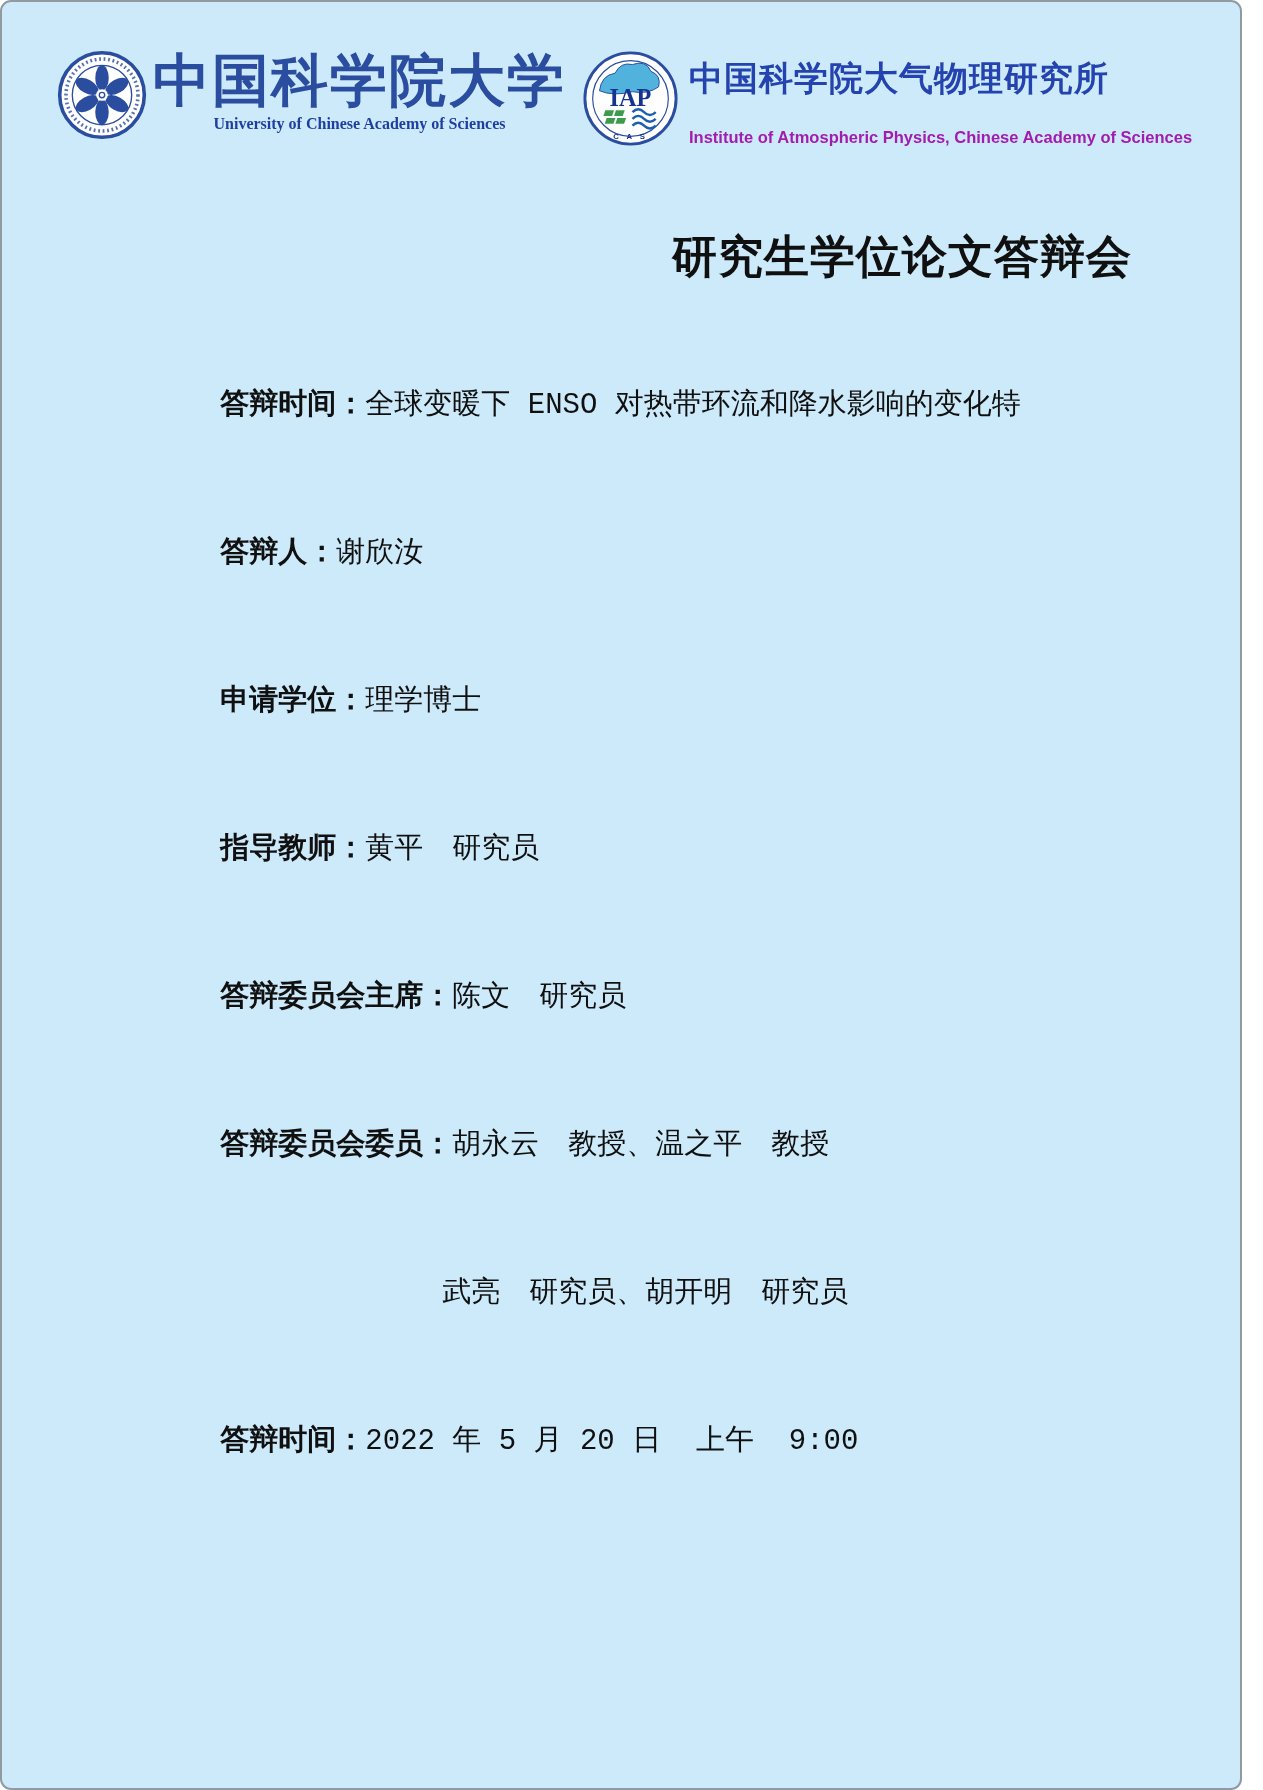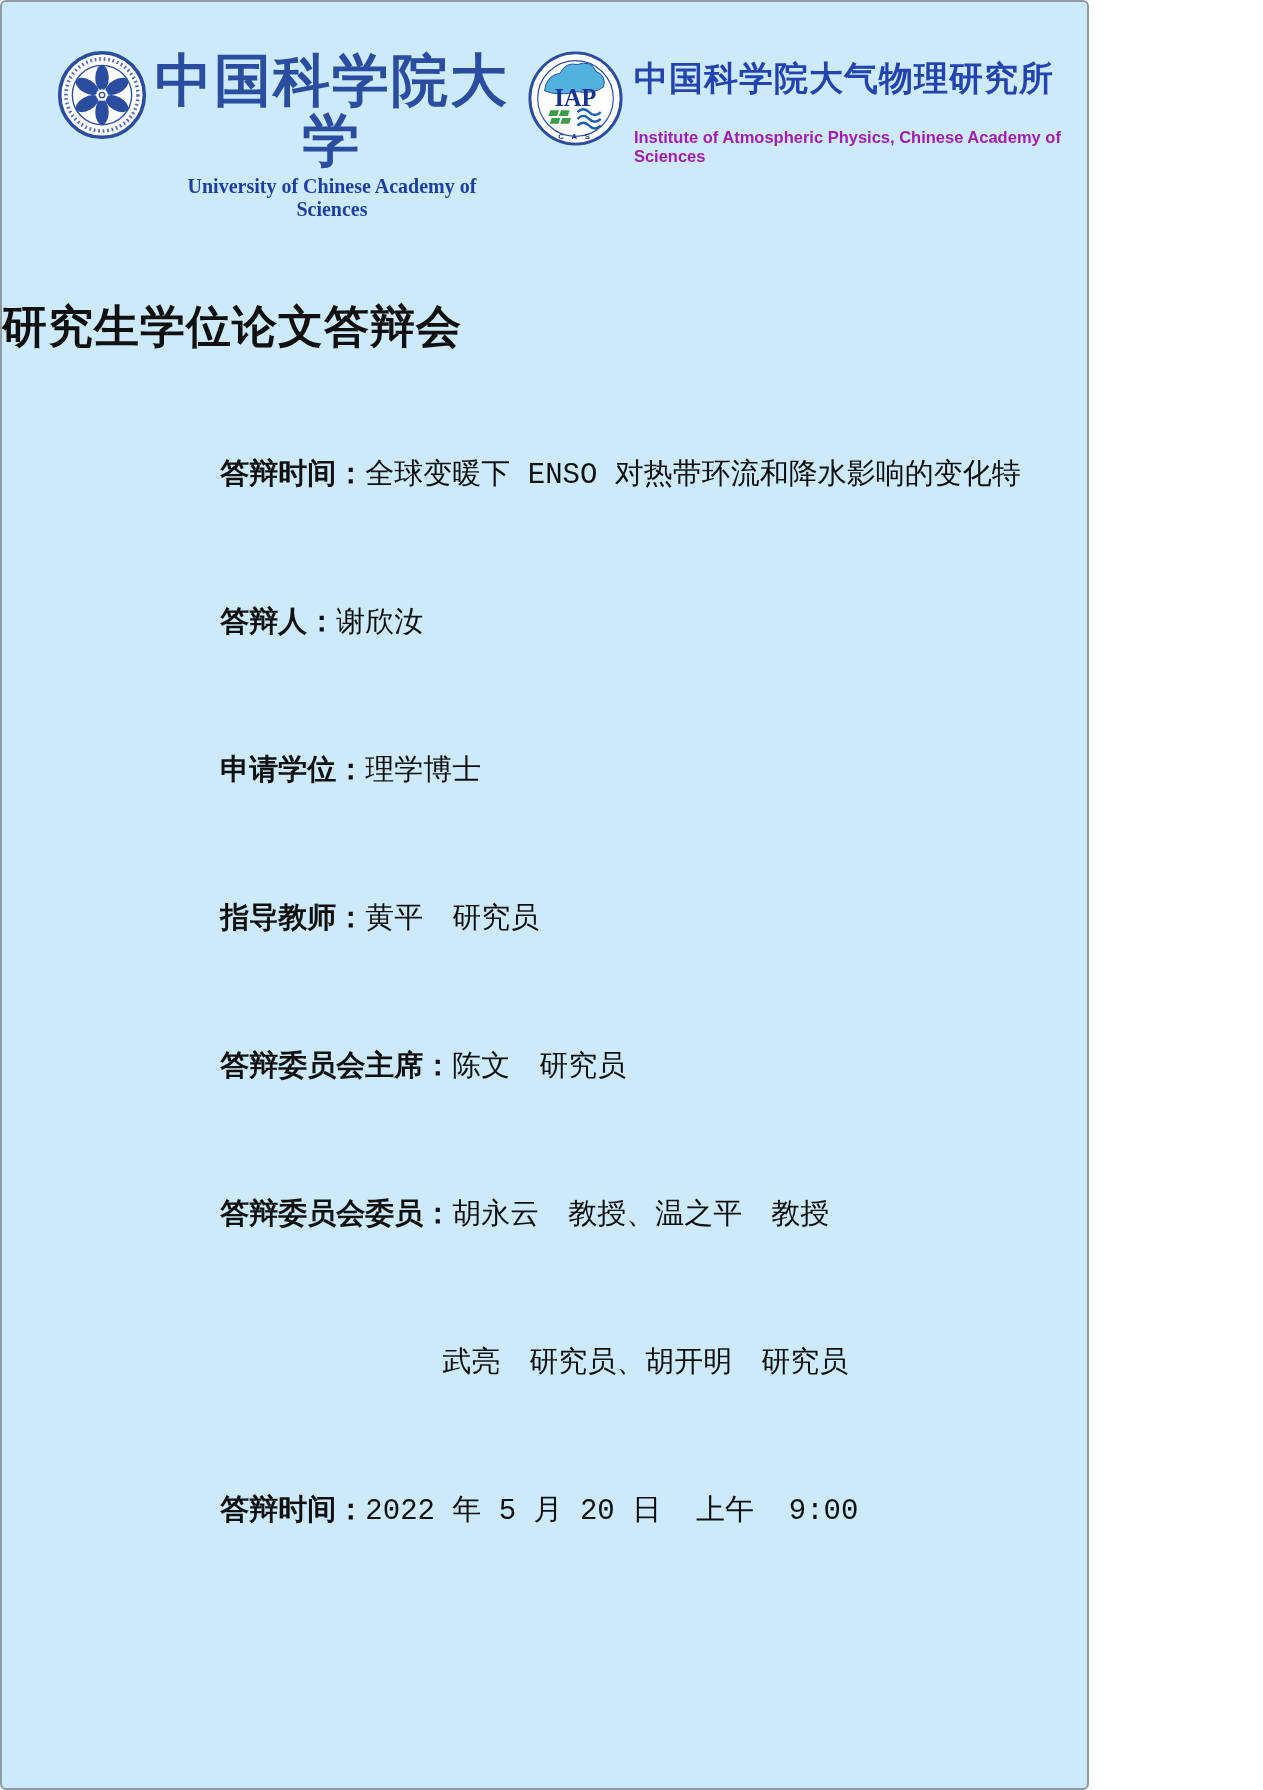--- a/index.html
+++ b/index.html
@@ -1,52 +1,52 @@
 <!DOCTYPE html>
 <html><head>
 <meta charset="utf-8">
 <style>
   html,body{margin:0;padding:0;background:#ffffff;}
   .page{
     position:relative;
-    width:1089px;height:1790px;
+    width:1242px;height:1790px;
     box-sizing:border-box;
     background:#cdeafa;
     border:2px solid #929aa1;
-    border-radius:6px;
+    border-radius:11px;
     overflow:hidden;
     font-family:"Liberation Sans",sans-serif;
   }
   
   .header{display:flex;align-items:flex-start;padding:48px 16px 0 55px;}
   .logo-block{display:flex;align-items:flex-start;}
   .emblem{flex:0 0 auto;}
   .ucas-text{margin-left:6px;text-align:center;}
   .ucas-cn{
     font-size:57px;line-height:1.05;font-weight:bold;
     color:#2a4da0;letter-spacing:2px;
     font-family:"DejaVu Serif",serif;
   }
   .ucas-en{
-    font-size:20px;font-weight:bold;color:#1e3ea0;margin-top:5px;
+    font-size:16px;font-weight:bold;color:#1e3ea0;margin-top:5px;
     font-family:"Liberation Serif",serif;
   }
   .iap-block{margin-left:16px;}
   .iap-text{margin-left:10px;padding-top:6px;}
   .iap-cn{
     font-size:34px;font-weight:bold;color:#2443ae;letter-spacing:1px;
     font-family:Liberation Serif, serif;
   }
   .iap-en{
     font-size:16.5px;font-weight:bold;color:#a21caf;margin-top:26px;
     font-family:"Liberation Sans",sans-serif;
   }
   
   .doc-title{
-    margin-top:76px;padding-right:70px;text-align:left;
+    margin-top:76px;padding-right:108px;text-align:right;
     font-size:45px;font-weight:700;color:#101010;letter-spacing:1px;
   }
   
   .rows{margin:62px 0 0 170px;}
   .row{
     font-size:29px;line-height:36px;margin-bottom:37px;
     white-space:pre;color:#101010;
   }
   .row-label{font-weight:700;font-family:"Liberation Sans",sans-serif;}
   .row-value{font-family:Liberation Mono, monospace;}

